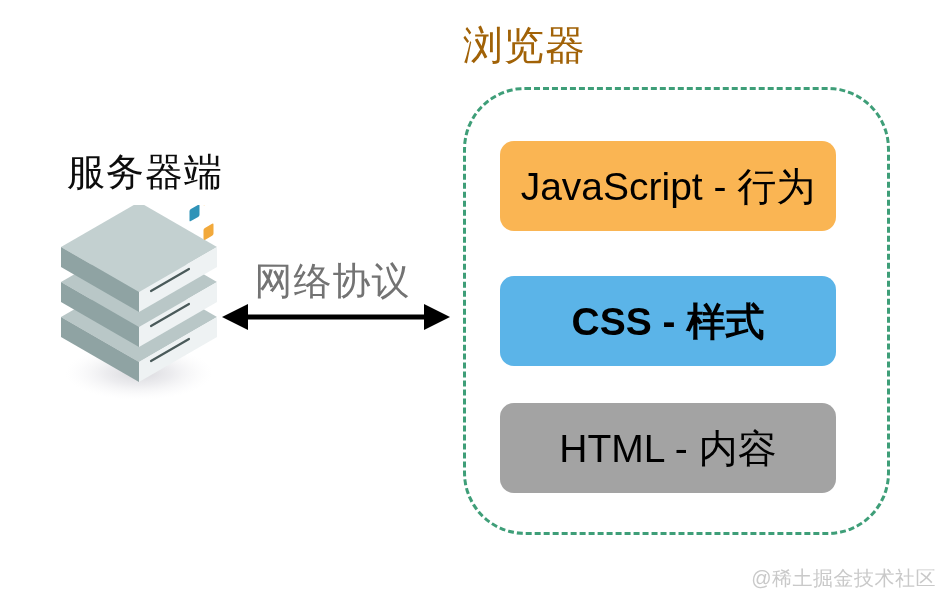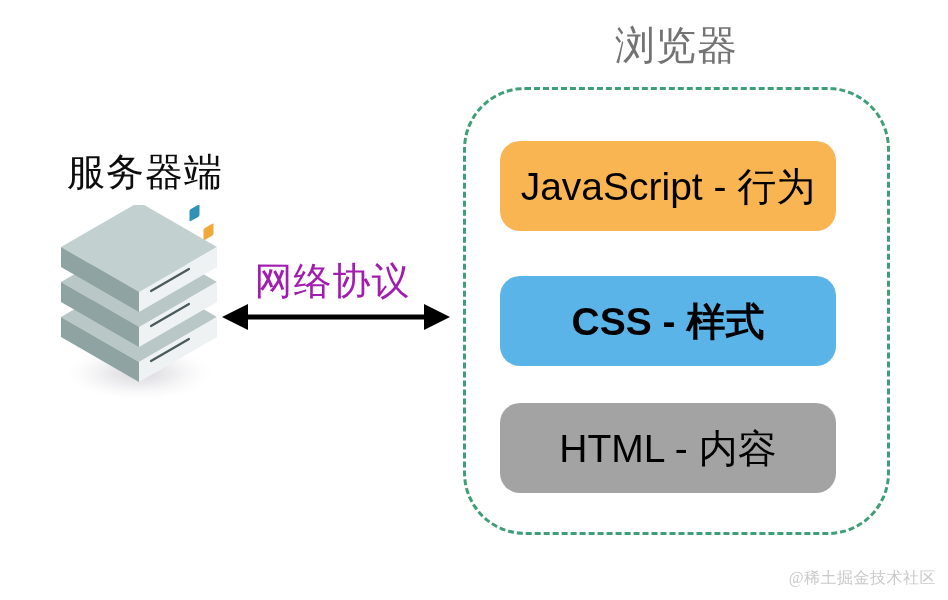--- a/index.html
+++ b/index.html
@@ -26,34 +26,33 @@
     border: 3px dashed #3e9e78;
     border-radius: 62px;
     box-sizing: border-box;
     background: #ffffff;
   }
   #browser-title {
     position: absolute;
     left: 463px;
     top: 19px;
     width: 427px;
-    text-align: center;
     font-size: 40px;
     line-height: 52px;
     letter-spacing: 1px;
-    color: #737373;
+    color: #a16207;
     white-space: nowrap;
   }
 
   .layer-box {
     position: absolute;
     left: 500px;
     width: 336px;
     height: 90px;
-    border-radius: 20px;
+    border-radius: 14px;
     display: flex;
     align-items: center;
     justify-content: center;
     font-size: 39px;
     line-height: 1;
     color: #000000;
     white-space: nowrap;
     box-sizing: border-box;
   }
   #layer-box-0 { top: 141px; }
@@ -85,42 +84,41 @@
   
   #protocol-label {
     position: absolute;
     left: 225px;
     top: 256px;
     width: 215px;
     text-align: center;
     font-size: 38px;
     line-height: 50px;
     letter-spacing: 1px;
-    color: #a21caf;
+    color: #737373;
     white-space: nowrap;
   }
   #network-arrow {
     position: absolute;
     left: 222px;
     top: 300px;
     width: 228px;
     height: 34px;
   }
 
   
   #watermark {
     position: absolute;
     right: 12px;
     bottom: 12px;
-    font-size: 16px;
+    font-size: 20px;
     line-height: 20px;
     color: #c9c9c9;
     letter-spacing: 0.5px;
     white-space: nowrap;
-    font-family: Liberation Serif, serif;
   }
 </style>
 </head>
 <body>
 
 <div id="server-title">服务器端</div>
 
 <div id="server-illustration">
   <svg viewBox="0 0 180 195" width="180" height="195" xmlns="http://www.w3.org/2000/svg">
     <defs>

